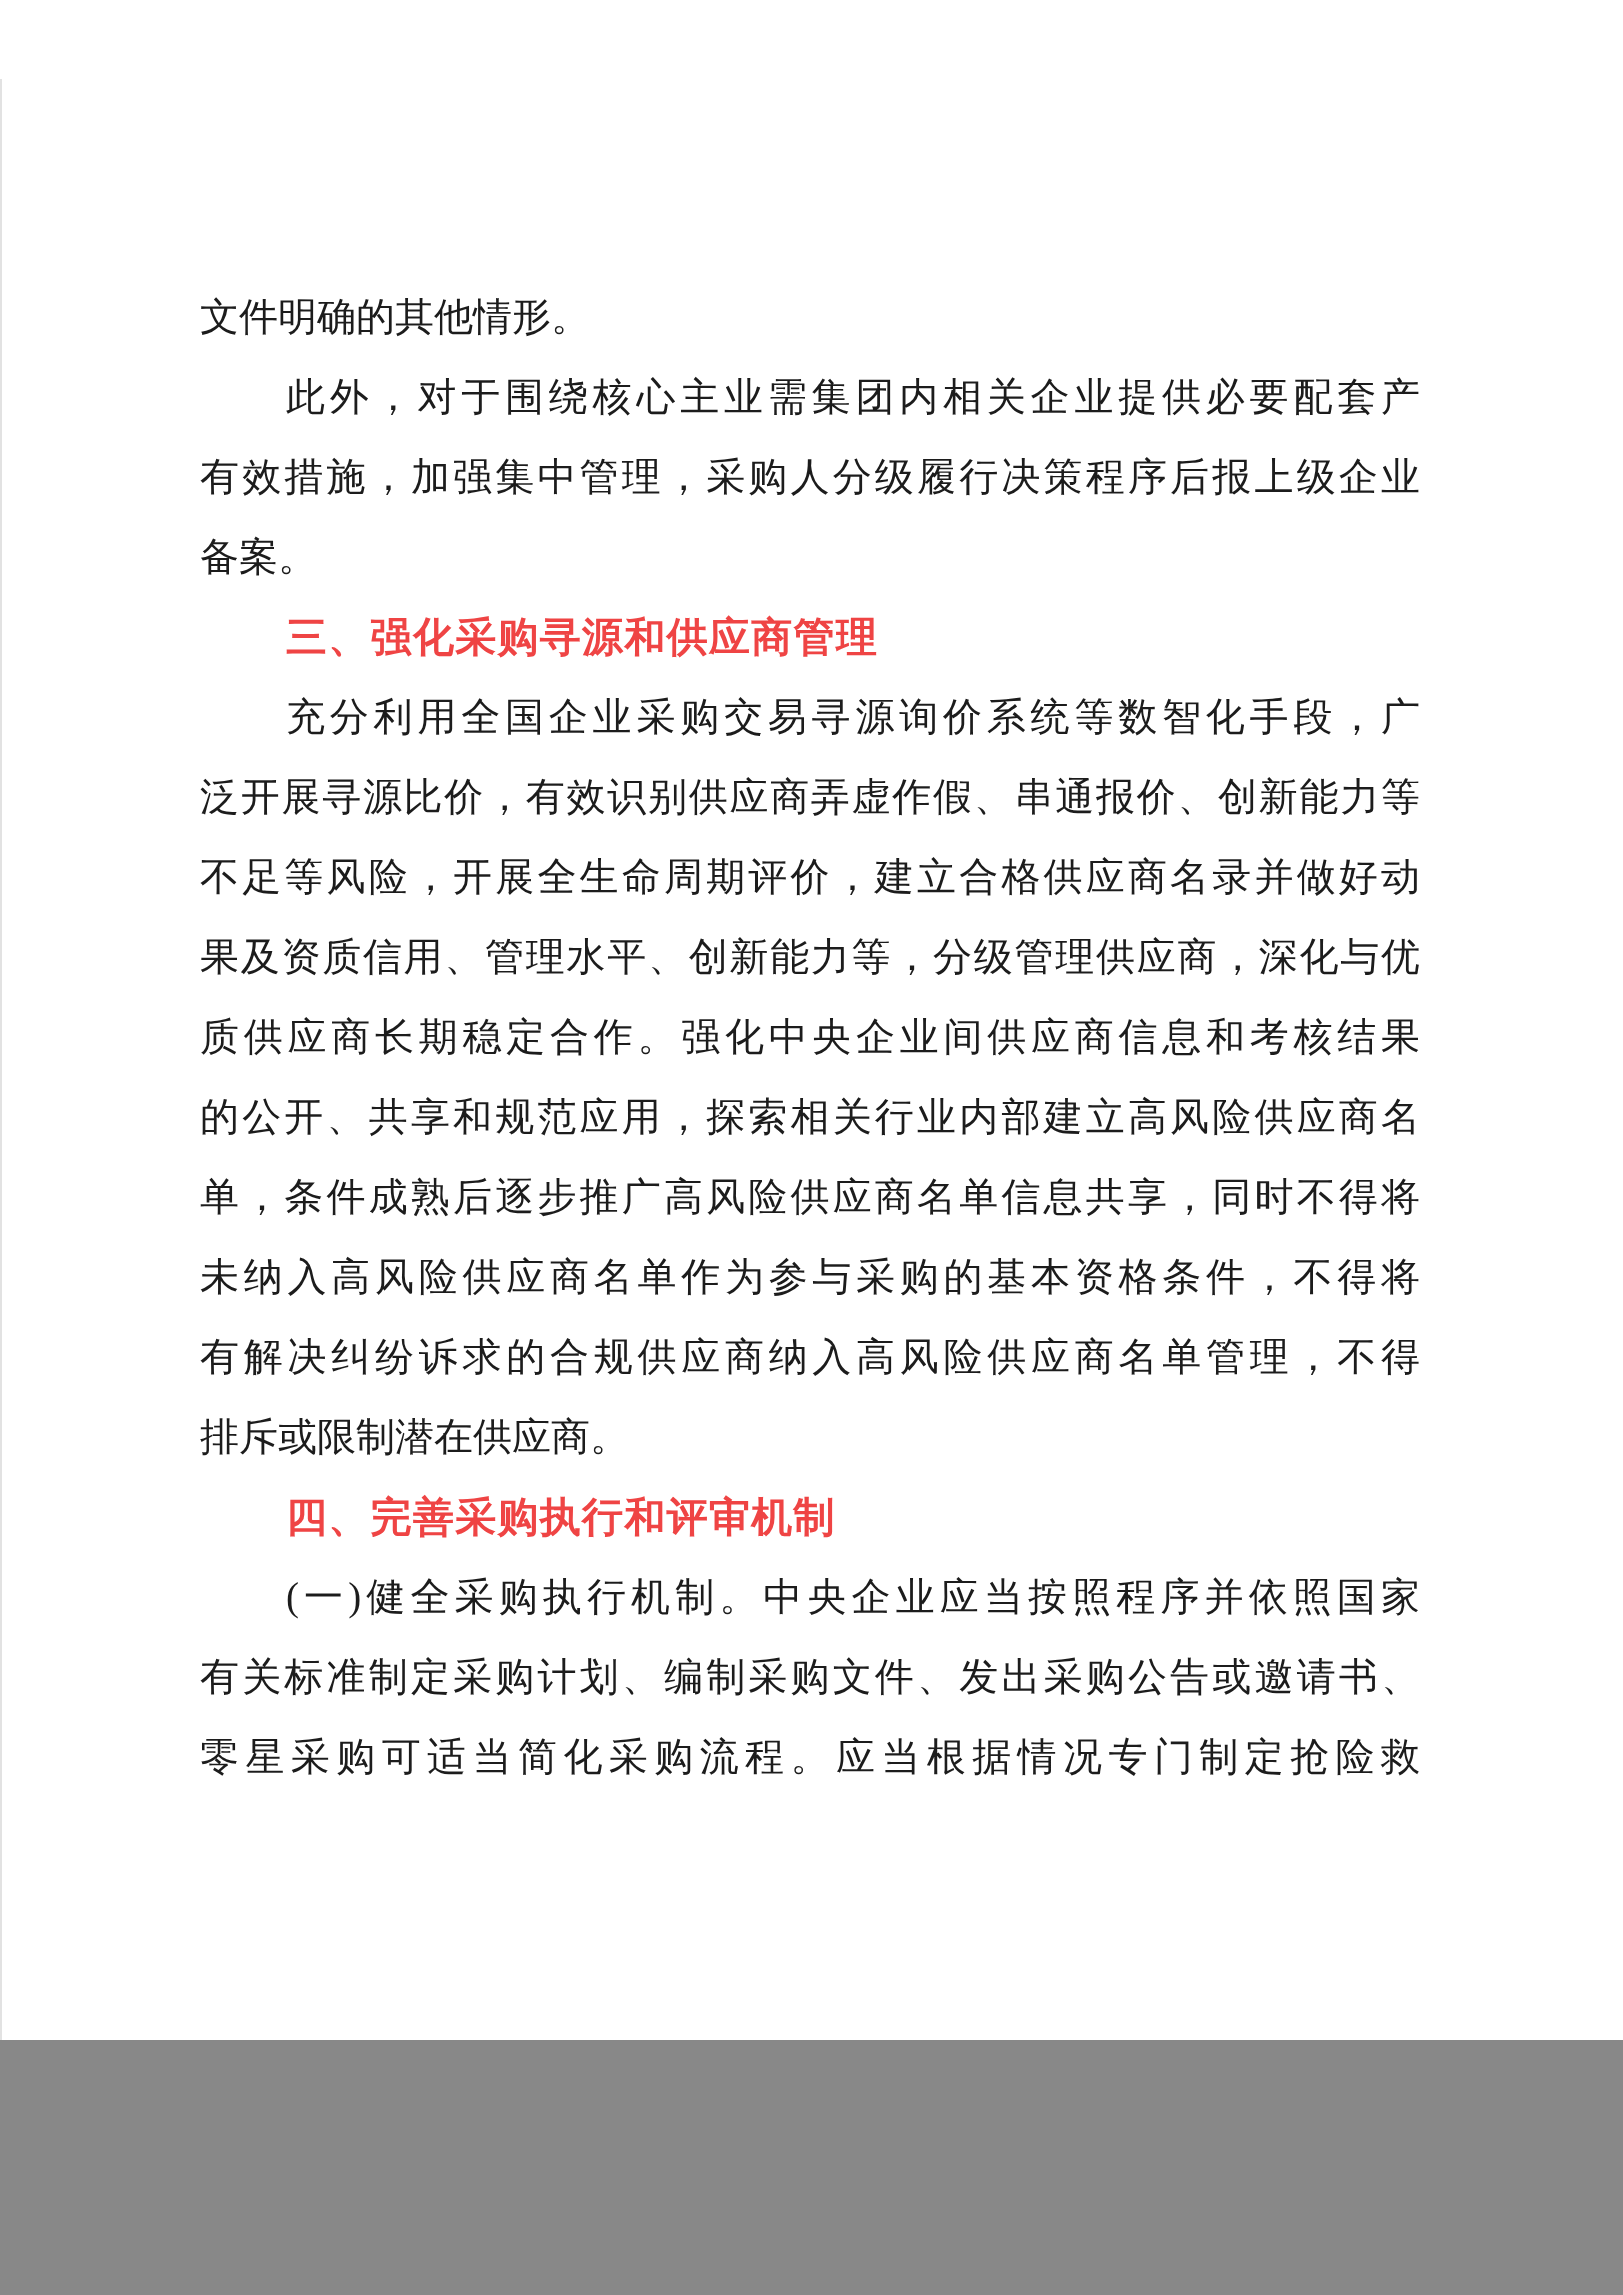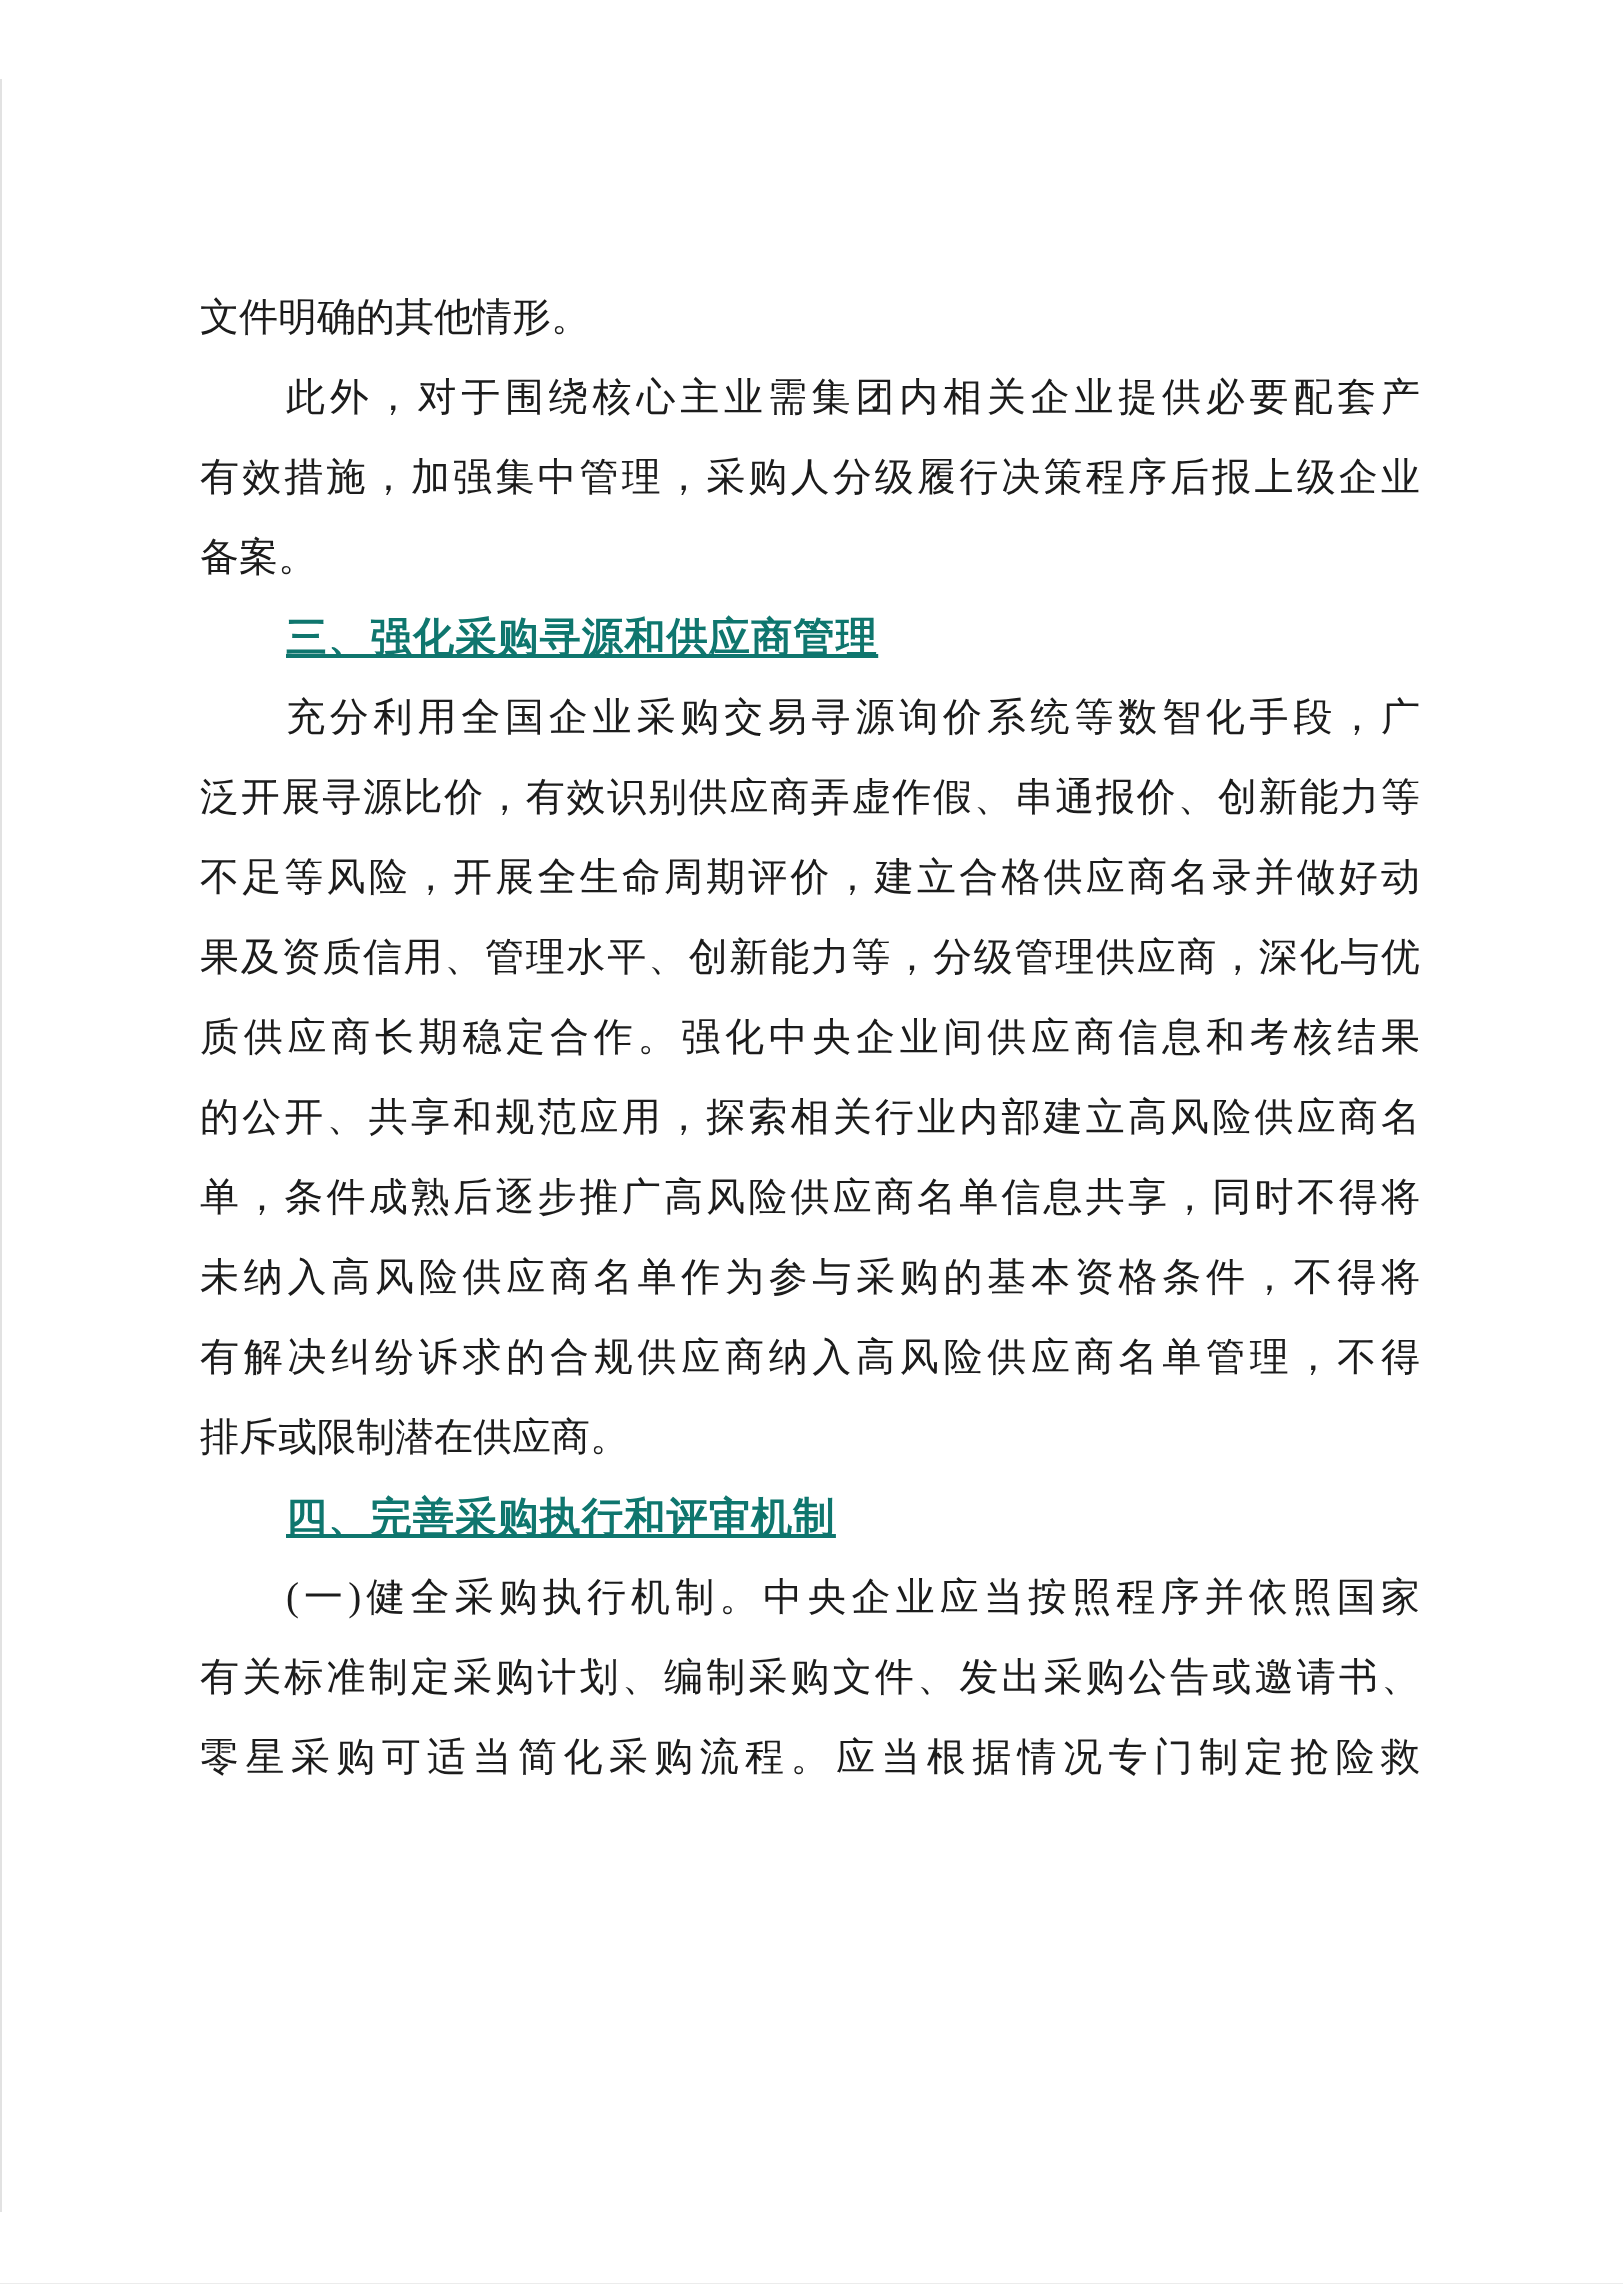--- a/index.html
+++ b/index.html
@@ -3,21 +3,21 @@
 <meta charset="utf-8">
 <style>
   html, body {
     margin: 0;
     padding: 0;
     background: #888;
   }
   .page {
     position: relative;
     width: 1623px;
-    height: 2295px;
+    height: 2040px;
     background: #ffffff;
     overflow: hidden;
     font-family: "Liberation Serif", serif;
   }
   .scan-edge-left {
     position: absolute;
     left: 0;
     top: 79px;
     width: 2px;
     height: 2133px;
@@ -54,22 +54,21 @@
     text-align: left;
   }
   .line.indent {
     text-indent: 86px;
   }
   .line.heading {
     font-family: "Liberation Sans", sans-serif;
     font-weight: bold;
     font-size: 41px;
     letter-spacing: 1.3px;
-    color: #0f766e;
-    text-decoration: underline;
+    color: #ef4444;
   }
 </style>
 </head>
 <body>
 
 <div class="page">
   <div class="scan-edge-left"></div>
   <div class="scan-edge-bottom"></div>
   <div class="text-block" id="text-block">
       <div class="line left-end">文件明确的其他情形。</div>

